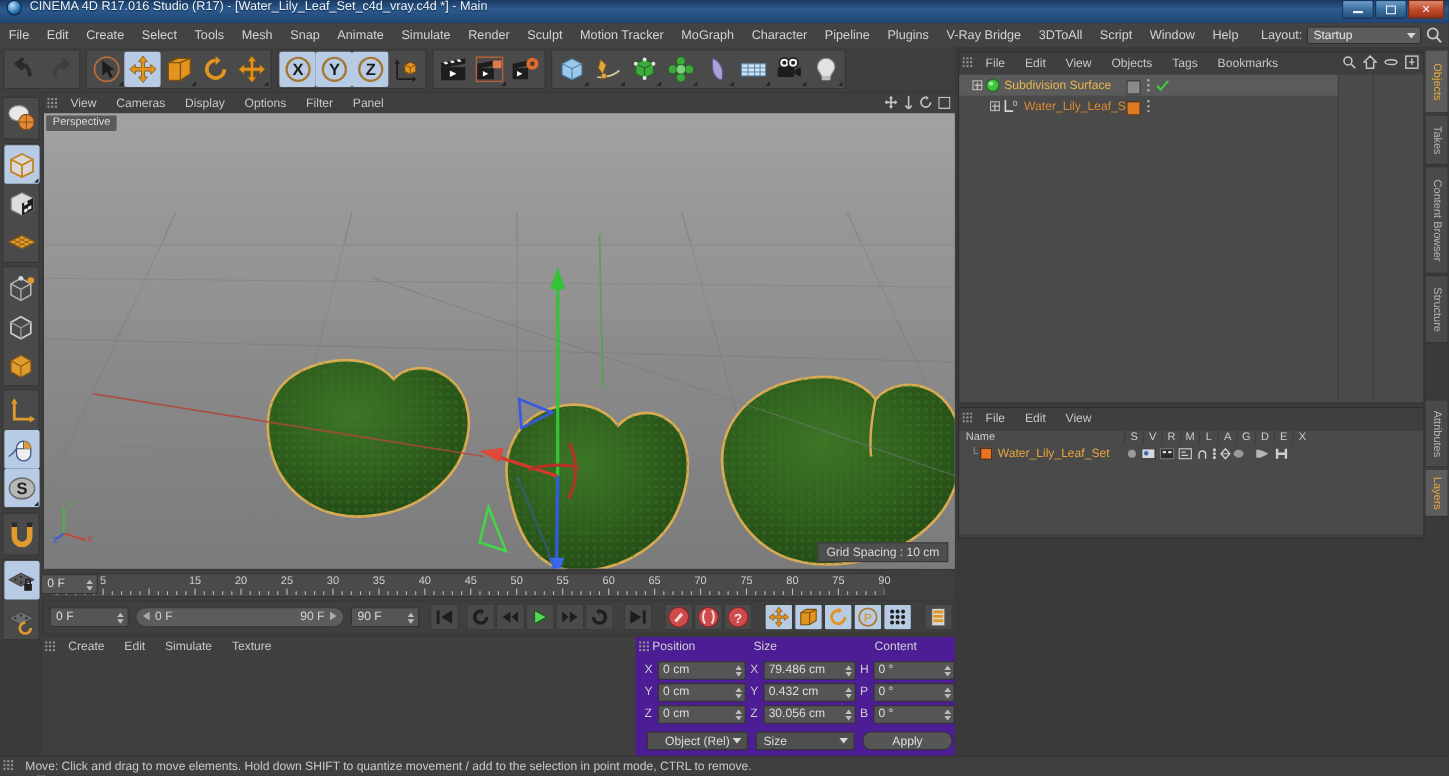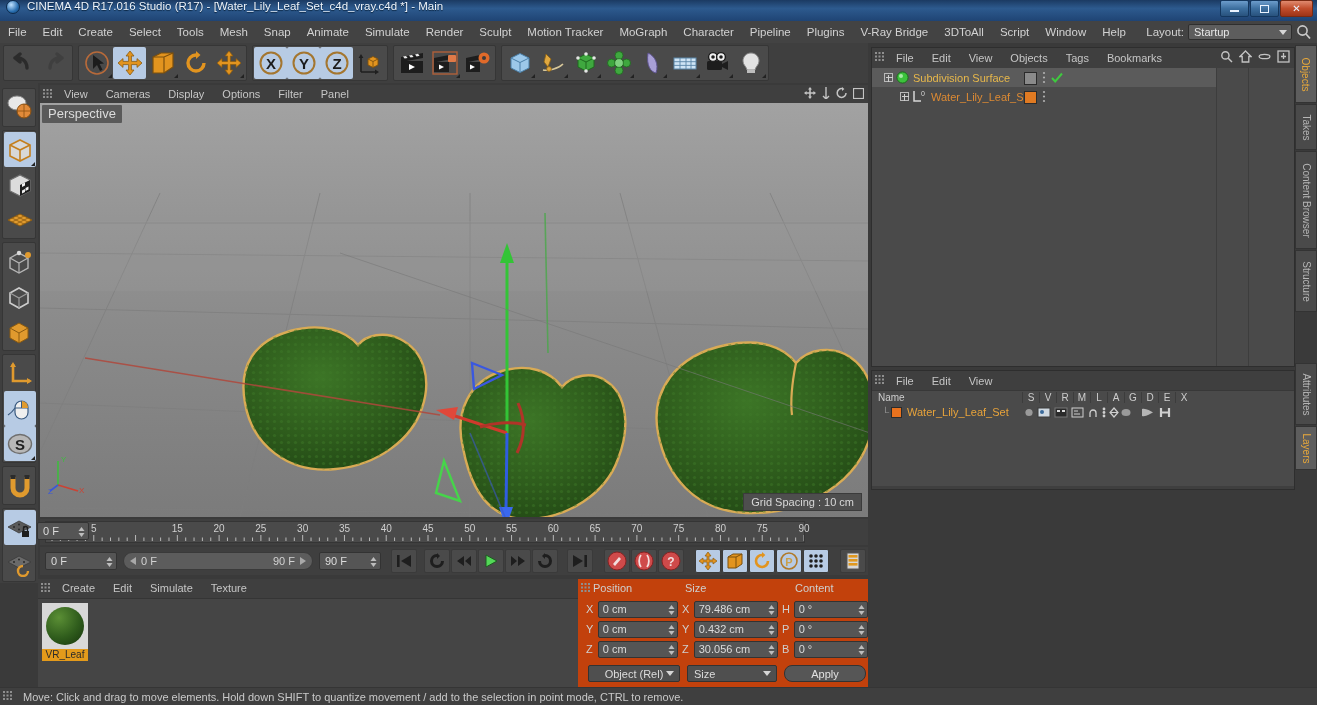--- a/index.html
+++ b/index.html
@@ -91,21 +91,21 @@
   .vp-menubar { height:18px; display:flex; align-items:center; background:#3f3f3f; position:relative;}
   .vp-menu-item { padding:0 9px; font-size:11px; color:#c6c6c6; line-height:18px;}
   .vp-icons { position:absolute; right:4px; top:2px; display:flex; gap:5px; align-items:center;}
   .viewport {
     position:absolute; left:0; top:18px; width:828px; height:414px;
     background:linear-gradient(to bottom,#9a9a9a 0%, #8e8e8e 28%, #868686 40%, #7e7e7e 100%);
     overflow:hidden;
   }
   .persp-label {
     position:absolute; left:2px; top:2px; background:#5a5a5a; color:#dcdcdc;
-    font-size:13px; padding:1px 6px 2px 6px; z-index:6; border-radius:1px;
+    font-size:10px; padding:1px 6px 2px 6px; z-index:6; border-radius:1px;
   }
   .gridspacing {
     position:absolute; right:6px; bottom:6px; background:#4e4e4e; color:#d8d8d8;
     font-size:11px; padding:2px 7px; border:1px solid #3b3b3b; z-index:6;
   }
   .axis-widget { position:absolute; left:8px; bottom:22px; width:44px;height:44px; z-index:6;}
 
   
   .timeline { position:absolute; left:40px; top:519px; width:828px; height:26px; background:#3f3f3f;}
   .tl-ruler { position:absolute; left:5px; top:2px; width:760px; height:22px; background:#4a4a4a;
@@ -140,21 +140,21 @@
   .mat-area { position:absolute; left:0; top:19px; width:540px; height:90px; background:#454545;
      border-top:1px solid #353535;}
   .mat-chip { position:absolute; left:4px; top:4px; width:46px;height:60px; }
   .mat-thumb { width:46px;height:46px; background:#d8d8d8; display:flex;align-items:center;justify-content:center;}
   .mat-sphere { width:38px;height:38px;border-radius:50%;
      background:radial-gradient(circle at 34% 28%,#5b8f35,#2f5c1c 55%,#15330c 100%);}
   .mat-name { width:46px; background:#e39a1b; color:#2a2a2a; font-size:10px; text-align:center;
      line-height:12px; height:12px; }
 
   
-  .coordman { position:absolute; left:578px; top:579px; width:290px; height:110px; background:#c2410c;}
+  .coordman { position:absolute; left:578px; top:579px; width:290px; height:110px; background:#4c1d95;}
   .cm-head { display:flex; height:18px; align-items:center; }
   .cm-head .ttl { font-size:11px; color:#cfcfcf; }
   .cm-row { display:flex; align-items:center; height:20px; }
   .cm-lbl { width:10px; font-size:11px; color:#cfcfcf; text-align:left; }
   .cm-in { height:17px; background:#555; border:1px solid #333; border-radius:2px;
      color:#dcdcdc; font-size:11px; display:flex;align-items:center; padding-left:4px; position:relative;}
   .cm-in .spin { position:absolute; right:2px; top:2px; width:7px;height:12px;}
   .combo { height:17px; background:#4f4f4f; border:1px solid #333; border-radius:2px;
      display:flex;align-items:center;justify-content:center; font-size:11px; color:#dcdcdc; position:relative;}
   .combo .caret { position:absolute; right:5px; width:0;height:0;
@@ -1007,28 +1007,20 @@
             </g>
           </svg>
       </span>
       <div id="mat-menu" style="display:flex">
           <div class="pm-item">Create</div>
           <div class="pm-item">Edit</div>
           <div class="pm-item">Simulate</div>
           <div class="pm-item">Texture</div>
         </div>
     </div>
-    <div class="mat-area">
-      <div class="mat-chip">
-        <div class="mat-thumb">
-          <div class="mat-sphere"></div>
-        </div>
-        <div class="mat-name">VR_Leaf</div>
-      </div>
-    </div>
   </div>
 
   <div class="coordman">
     <div class="cm-head">
       <span class="gripper">
         <svg width="9" height="11" viewBox="0 0 9 11">
             <g fill="#8f8f8f">
               <rect x="0" y="0" width="2" height="2"></rect>
               <rect x="3.5" y="0" width="2" height="2"></rect>
               <rect x="7" y="0" width="2" height="2"></rect>

